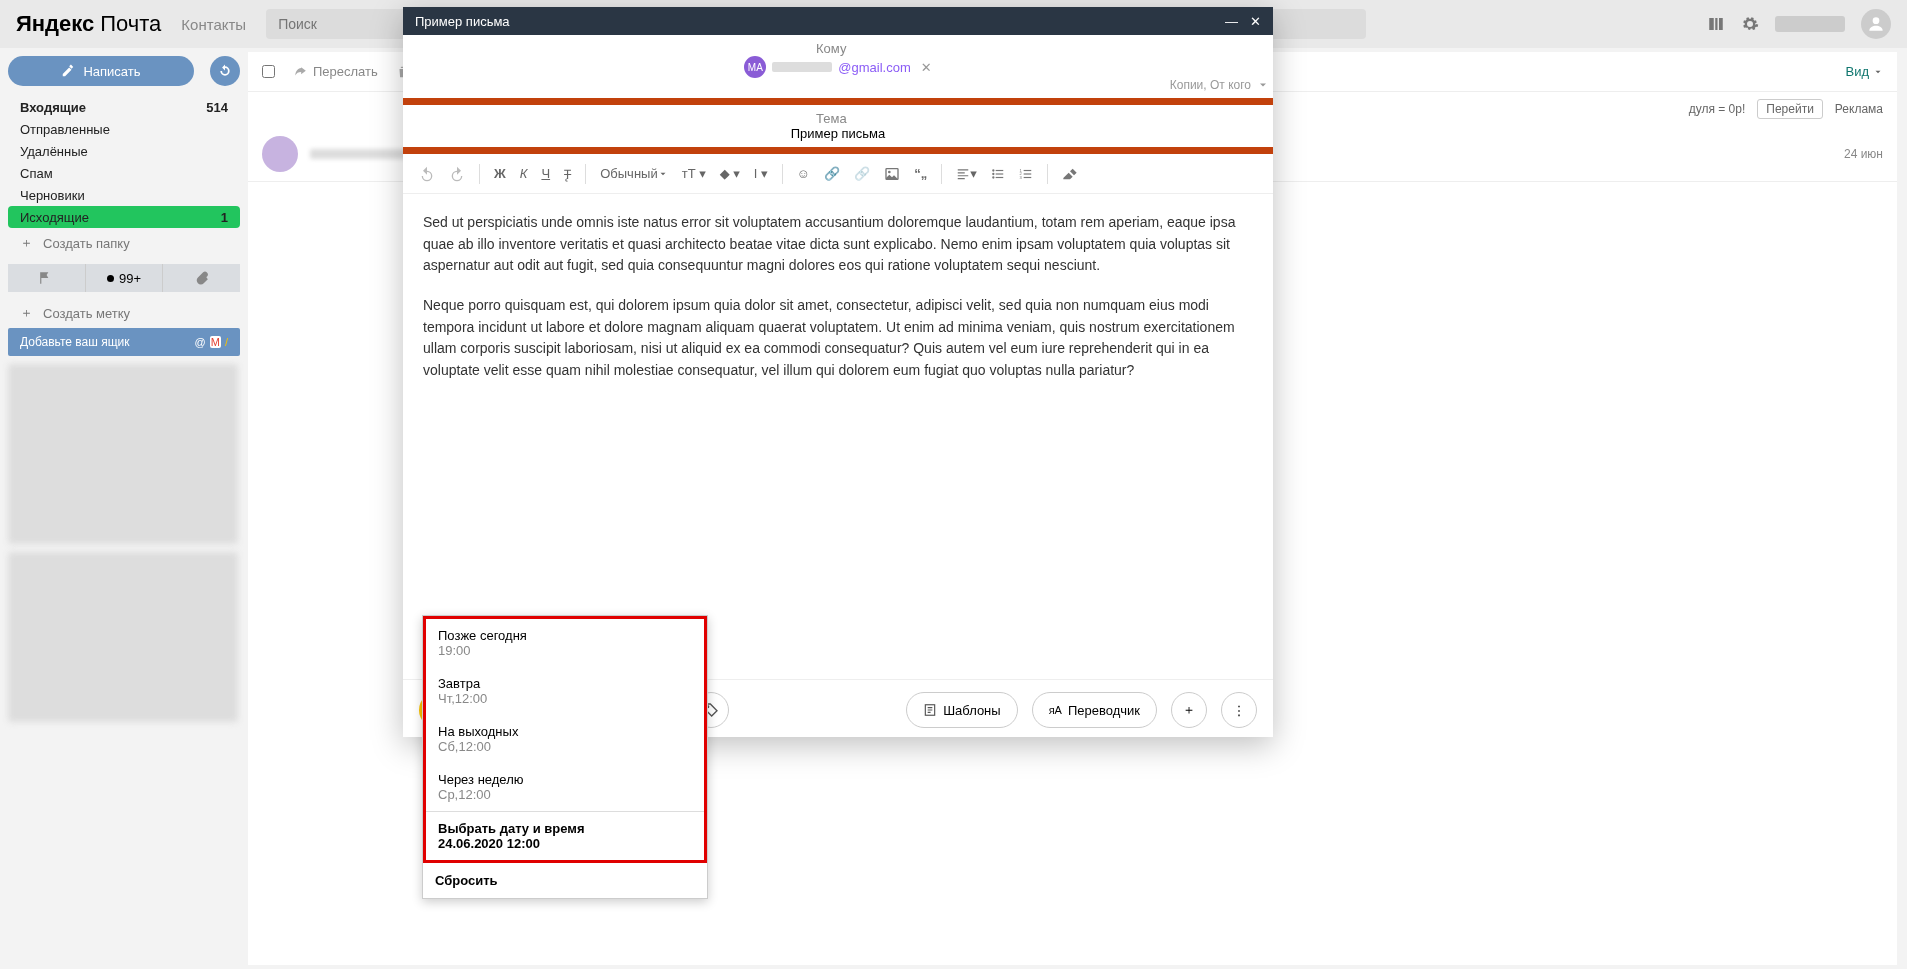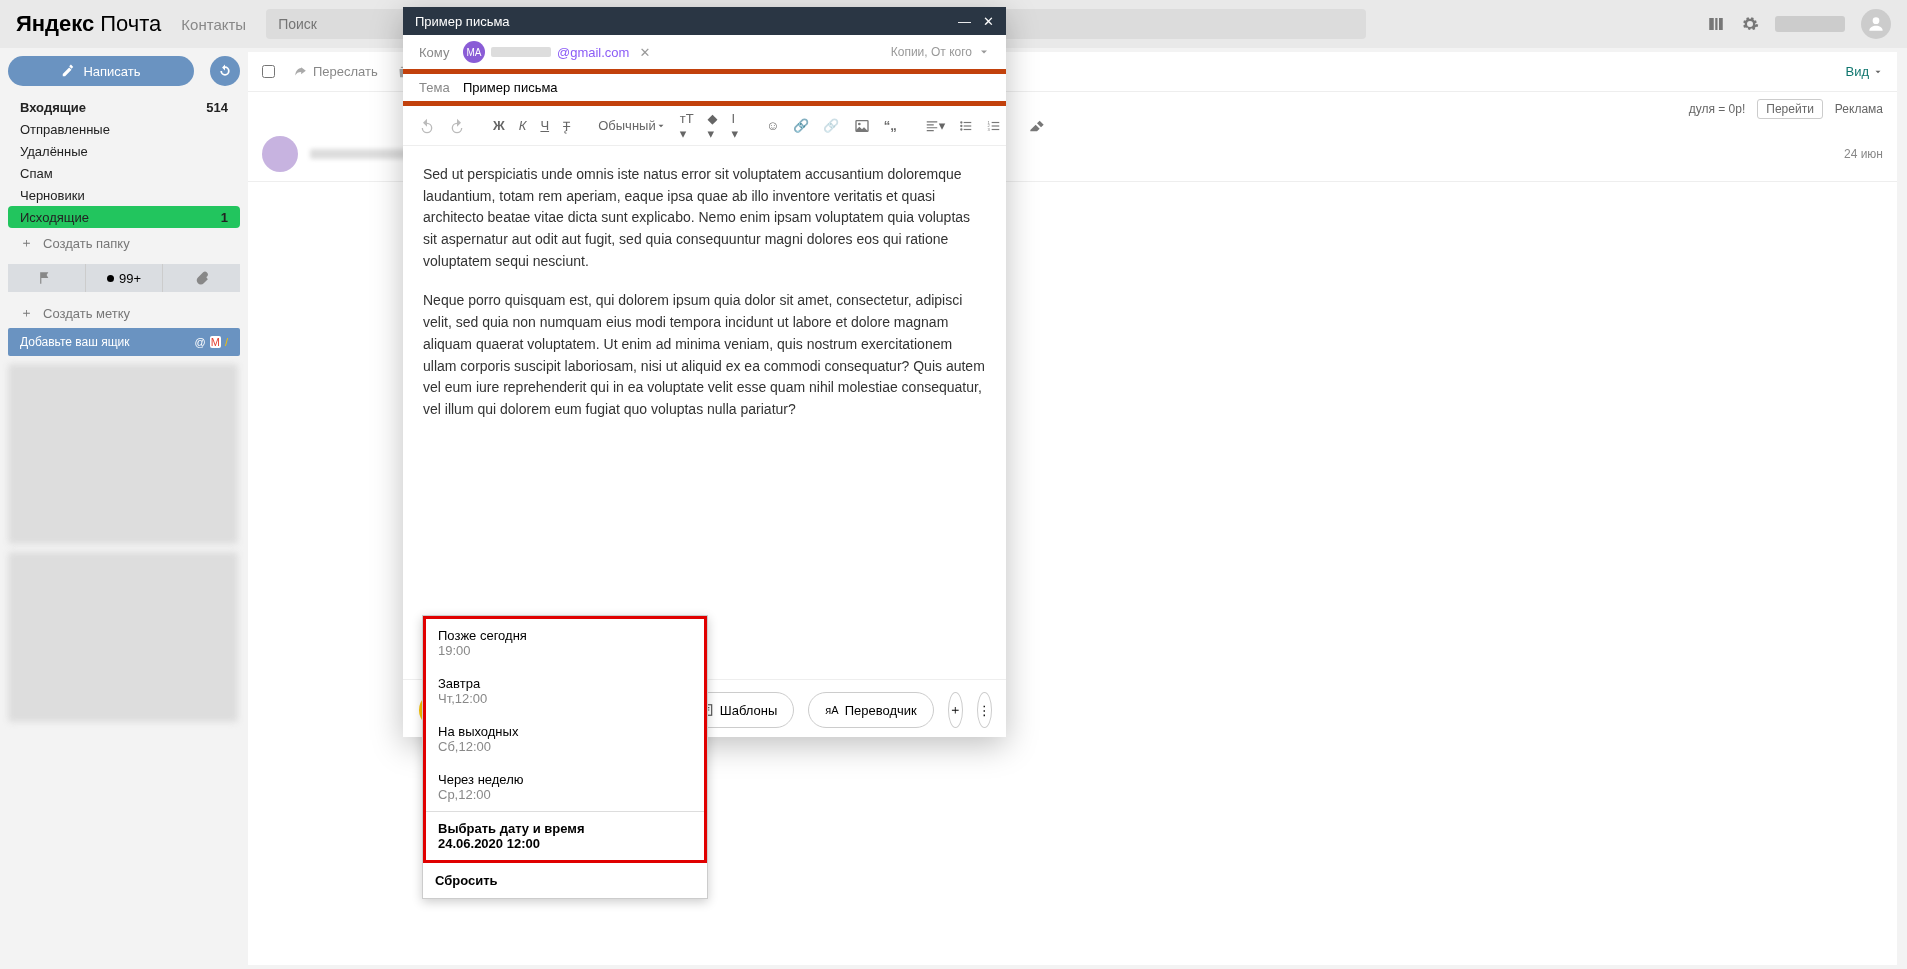--- a/index.html
+++ b/index.html
@@ -47,24 +47,24 @@
 
 
 .msg-preview-row { height:56px; border-bottom:1px solid #eee; display:flex; align-items:center; padding:0 14px; gap:12px; }
 .msg-preview-row .dot { width:36px; height:36px; border-radius:50%; background:#c7b3e0; }
 .msg-preview-row .snip { color:#777; font-size:13px; flex:1; white-space:nowrap; overflow:hidden; text-overflow:ellipsis; }
 .msg-preview-row .date { color:#888; font-size:12px; }
 .ad-strip { height:34px; display:flex; align-items:center; padding:0 14px; gap:12px; color:#666; font-size:12px; }
 .ad-strip .ad-pill{ border:1px solid #ccc; border-radius:3px; padding:2px 8px; }
 
 
-.compose { position:absolute; left:403px; top:7px; width:603px; height:730px; background:#fff; box-shadow:0 8px 30px rgba(0,0,0,.25); display:flex; flex-direction:column; }
+.compose { position:absolute; left:403px; top:7px; width:870px; height:730px; background:#fff; box-shadow:0 8px 30px rgba(0,0,0,.25); display:flex; flex-direction:column; }
 .compose-titlebar { height:28px; background:#2a3644; color:#fff; display:flex; align-items:center; padding:0 12px; font-size:13px; }
 .compose-titlebar .win-icons { margin-left:auto; display:flex; gap:12px; }
-.field-row { display:flex; align-items:center; padding:6px 16px; border-bottom:5px solid #c2410c; font-size:13px; }
+.field-row { display:flex; align-items:center; padding:6px 4px; border-bottom:7px solid #c2410c; font-size:13px;flex-direction:column; }
 .field-row .lbl { width:44px; color:#888; }
 .chip { display:flex; align-items:center; gap:6px; }
 .chip .ava { width:22px; height:22px; border-radius:50%; background:#8a5cd6; color:#fff; font-size:10px; display:flex; align-items:center; justify-content:center; }
 .chip .bl1 { display:inline-block; width:60px; height:10px; background:#ddd; border-radius:2px; }
 .chip .bl2 { color:#8b5cf6;text-align:center; }
 .chip .x { color:#999; margin-left:4px; }
 .field-row .meta { margin-left:auto; color:#999; font-size:12px; display:flex; align-items:center; gap:6px; }
 
 .fmt-toolbar { height:40px; display:flex; align-items:center; gap:14px; padding:0 16px; border-bottom:1px solid #eee; color:#666; }
 .fmt-sep { width:1px; height:20px; background:#ddd; }

